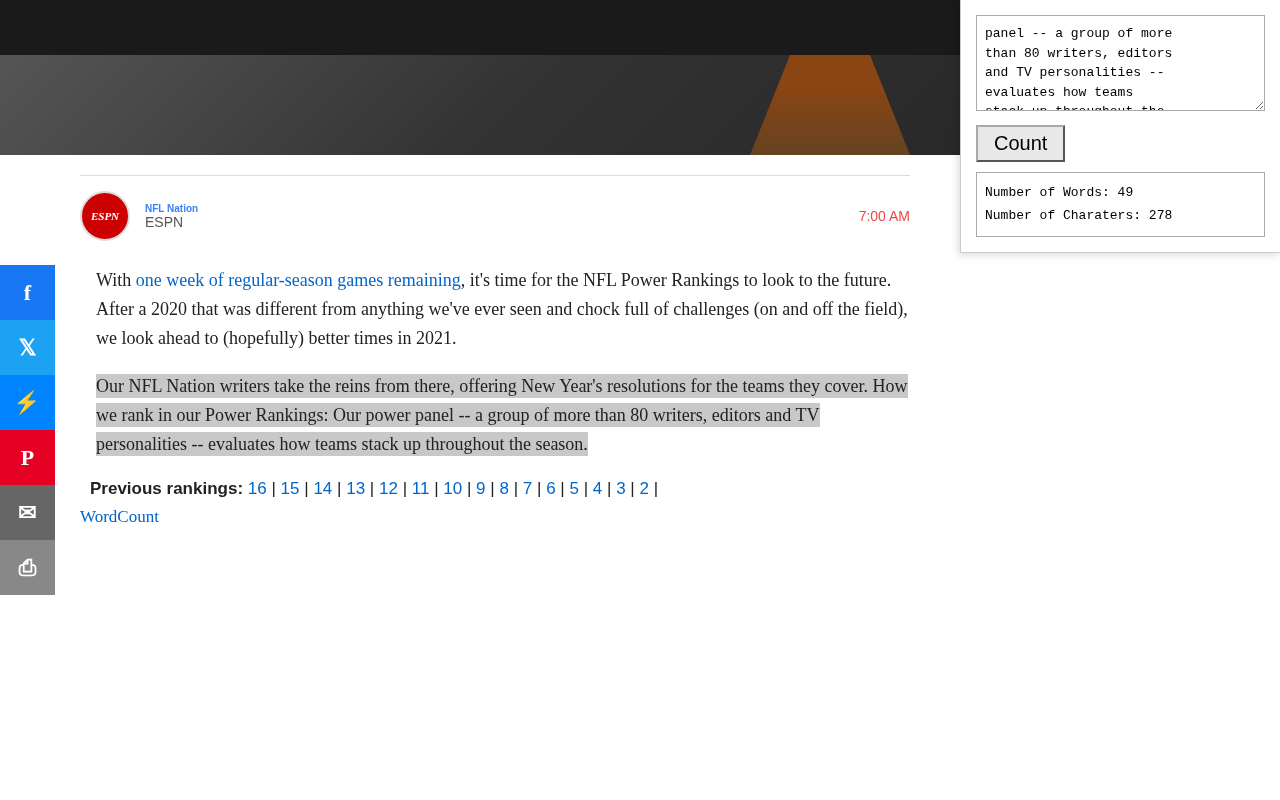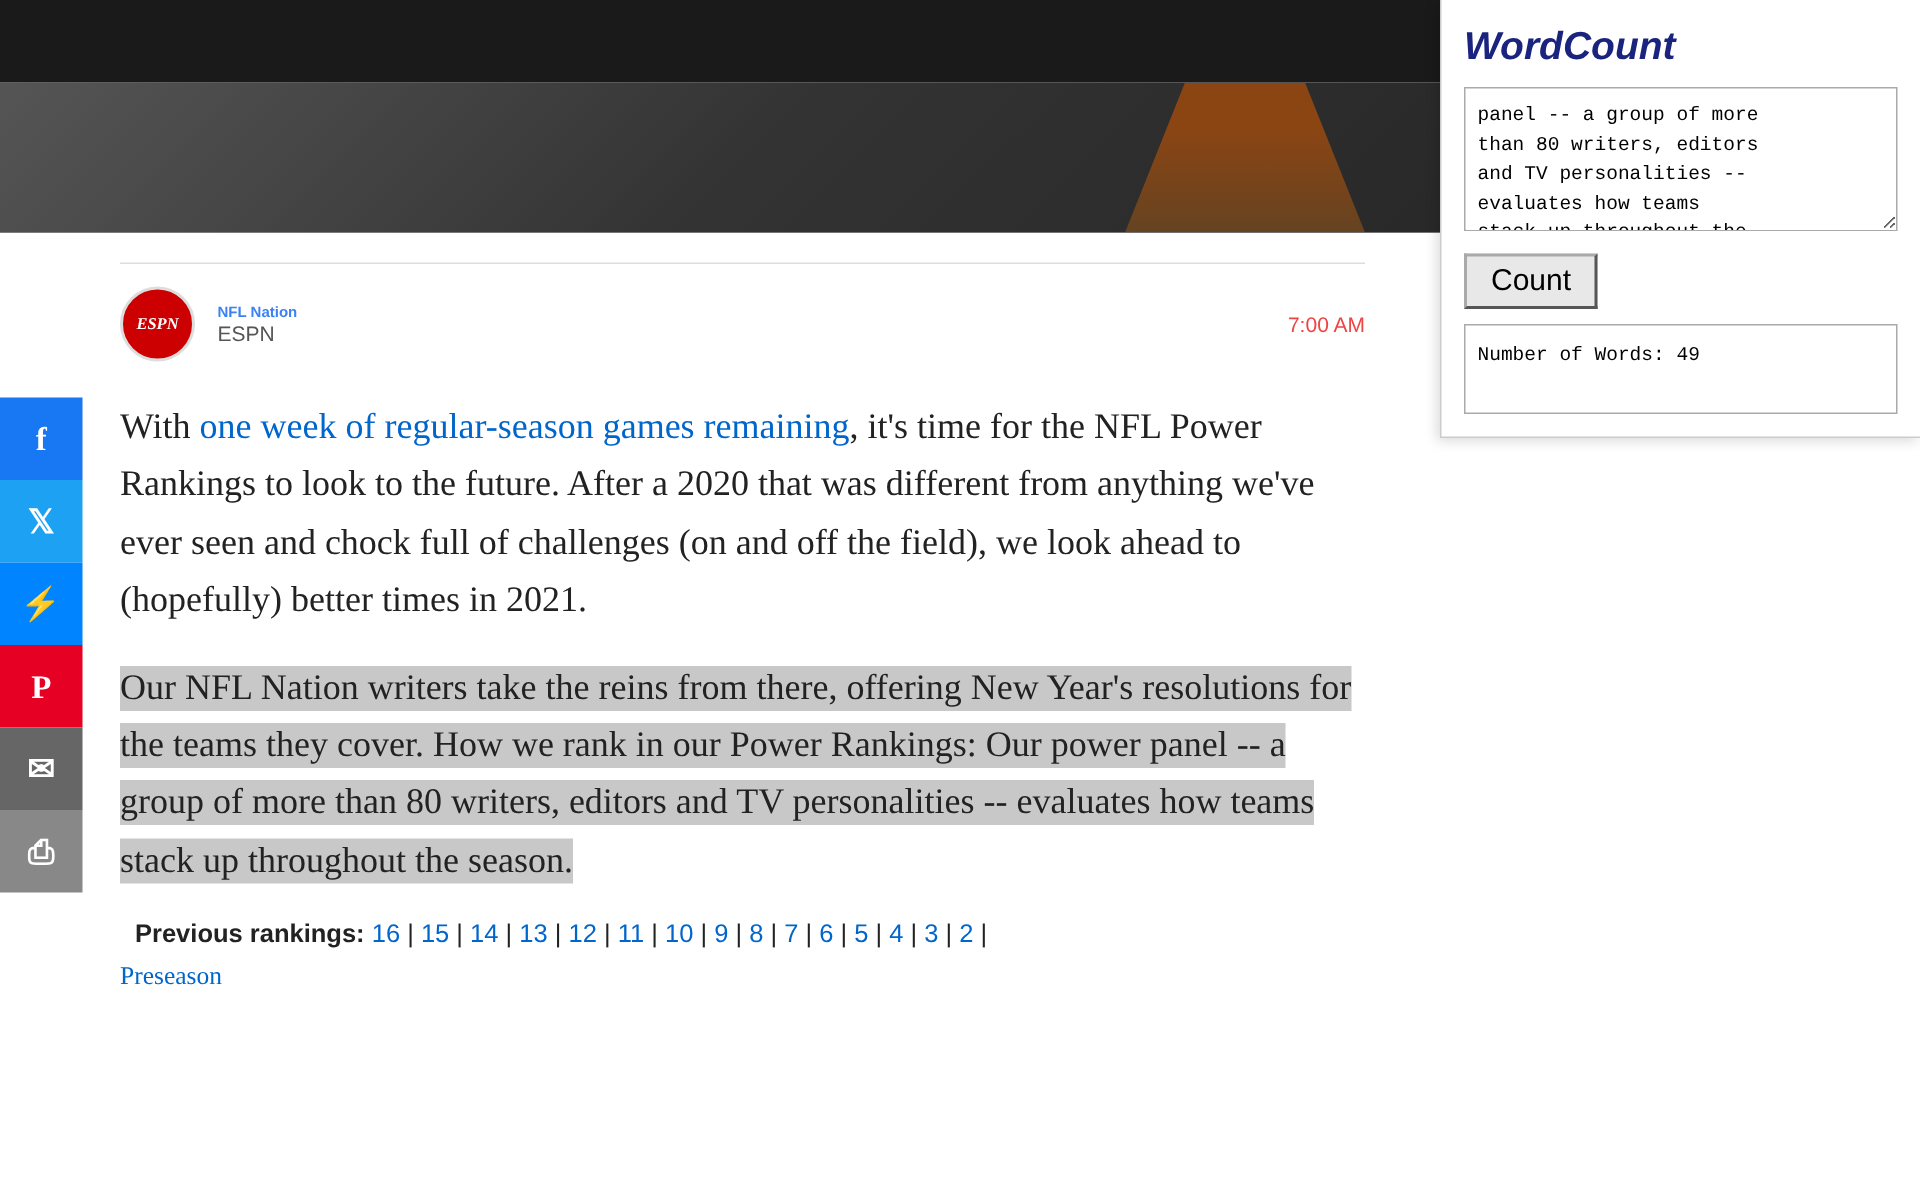--- a/index.html
+++ b/index.html
@@ -149,24 +149,25 @@
       font-size: 14px;
       color: #ef4444;
       font-family: Liberation Sans, sans-serif;
     }
 
     
     .article-body {
       padding: 10px 0;
     }
     .article-para {
-      font-size: 24px;
+      font-size: 18px;
       line-height: 1.6;
       color: #222;
       margin-bottom: 20px;
+      margin-left: 16px;
     }
     .article-link {
       color: #0066cc;
       text-decoration: none;
     }
     .highlighted-text {
       background: #c8c8c8;
       padding: 2px 0;
     }
 
@@ -328,29 +329,29 @@
       <a class="article-link">10</a> |
       <a class="article-link">9</a> |
       <a class="article-link">8</a> |
       <a class="article-link">7</a> |
       <a class="article-link">6</a> |
       <a class="article-link">5</a> |
       <a class="article-link">4</a> |
       <a class="article-link">3</a> |
       <a class="article-link">2</a> |
     </p>
-    <a class="article-link preseason-link">Preseason</a>
+    <a class="article-link preseason-link">WordCount</a>
   </div>
 </div>
 
 <div class="wordcount-panel">
-  <div class="wordcount-title">WordCount</div>
   <textarea class="wordcount-textarea" style="">panel -- a group of more
 than 80 writers, editors
 and TV personalities --
 evaluates how teams
 stack up throughout the
 season.</textarea>
   <button class="wordcount-btn">Count</button>
   <div class="wordcount-results">
     <div>Number of Words: 49</div>
+    <div>Number of Charaters: 278</div>
   </div>
 </div>
 
 </body></html>

